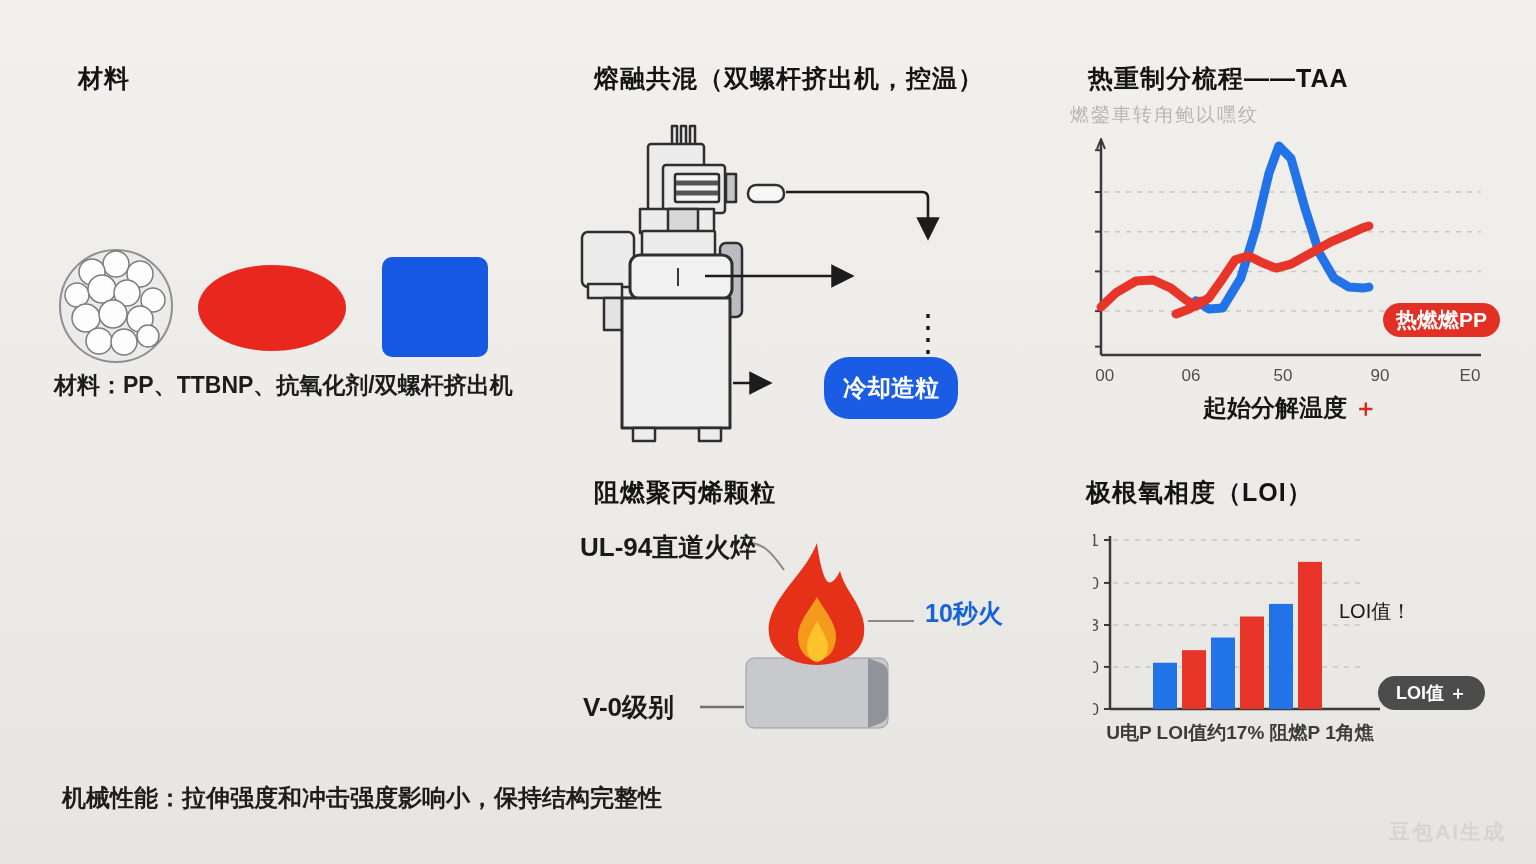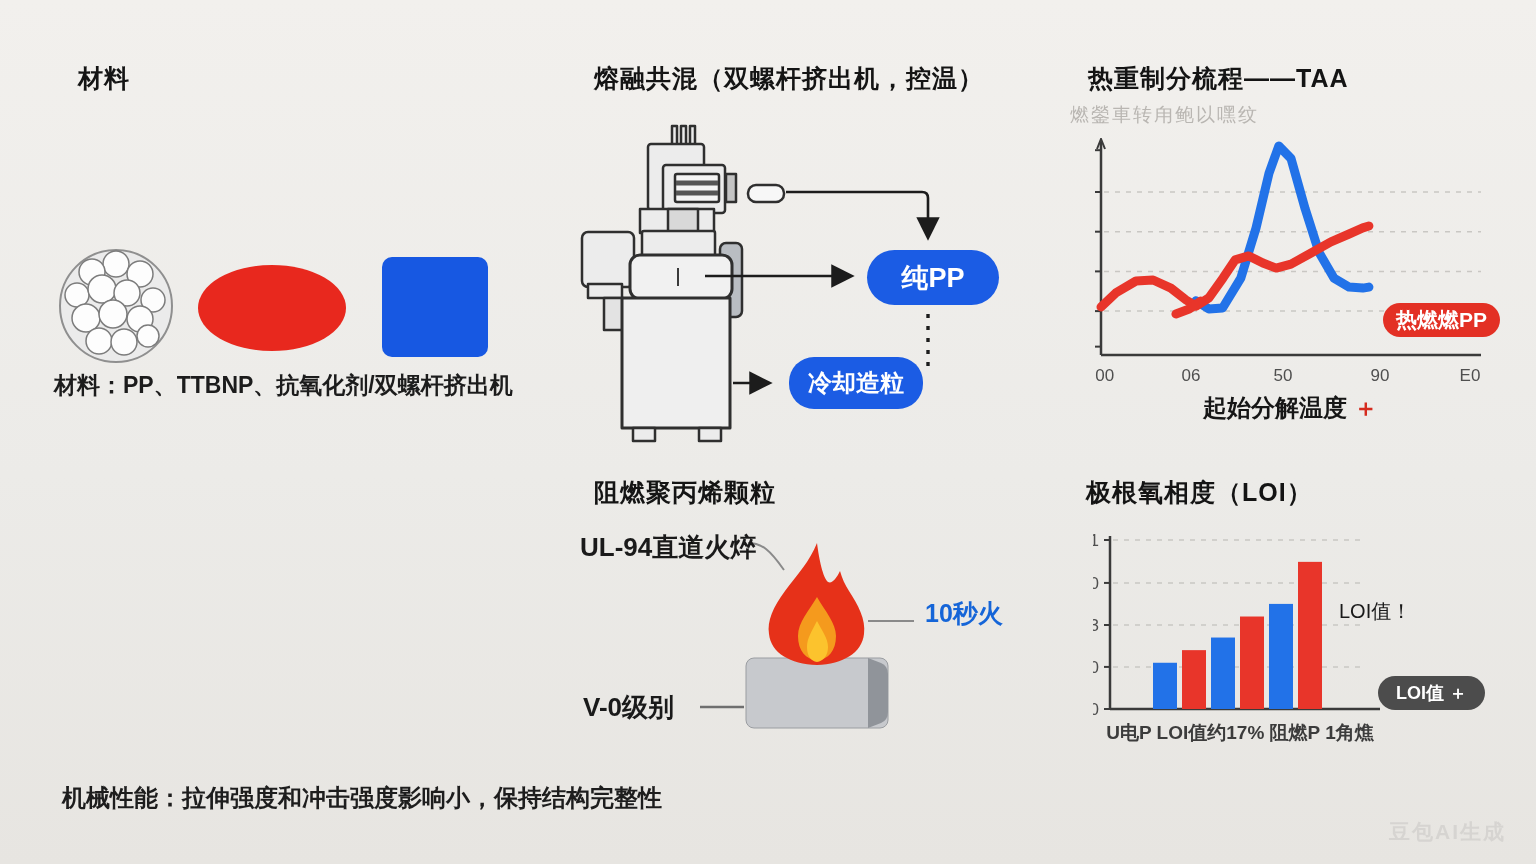--- a/index.html
+++ b/index.html
@@ -86,22 +86,21 @@
     </defs>
     <path d="M 786 192 L 922 192 Q 928 192 928 198 L 928 236" fill="none" stroke="#1c1c1c" stroke-width="2.6" marker-end="url(#ah)"></path>
     <path d="M 705 276 L 850 276" fill="none" stroke="#1c1c1c" stroke-width="2.6" marker-end="url(#ah)"></path>
     <path d="M 733 383 L 768 383" fill="none" stroke="#1c1c1c" stroke-width="2.6" marker-end="url(#ah)"></path>
     <line x1="928" y1="314" x2="928" y2="366" stroke="#1c1c1c" stroke-width="3.4" stroke-dasharray="4 8"></line>
     <path d="M 748 543 C 762 543 770 550 784 570" fill="none" stroke="#8a8a8a" stroke-width="2"></path>
     <line x1="868" y1="621" x2="914" y2="621" stroke="#8a8a8a" stroke-width="2"></line>
     <line x1="700" y1="707" x2="744" y2="707" stroke="#6f6f6f" stroke-width="2.5"></line>
   </svg>
 
-  <div class="abs pill blue" style="left:867px;top:250px;width:132px;height:55px;border-radius:28px;font-size:27px;">纯PP</div>
-  <div class="abs pill blue" style="left:789px;top:357px;width:134px;height:52px;border-radius:25px;font-size:24px;">冷却造粒</div>
+  <div class="abs pill blue" style="left:824px;top:357px;width:134px;height:62px;border-radius:25px;font-size:24px;">冷却造粒</div>
 
   <div class="abs h1" style="left:1072px;top:62px;">热重制分梳程——TAA</div>
   <div class="abs sub" style="left:1070px;top:102px;">燃鎣車转甪鲍以嘿纹</div>
 
   <svg class="abs" style="left:1093px;top:138px;" width="400" height="248">
       <line x1="11" y1="173.11" x2="388" y2="173.11" stroke="#c9c7c3" stroke-width="1.5" stroke-dasharray="5 6"></line>
       <line x1="11" y1="133.39999999999998" x2="388" y2="133.39999999999998" stroke="#c9c7c3" stroke-width="1.5" stroke-dasharray="5 6"></line>
       <line x1="11" y1="93.69000000000001" x2="388" y2="93.69000000000001" stroke="#c9c7c3" stroke-width="1.5" stroke-dasharray="5 6"></line>
       <line x1="11" y1="53.97999999999999" x2="388" y2="53.97999999999999" stroke="#c9c7c3" stroke-width="1.5" stroke-dasharray="5 6"></line>
       <line x1="8" y1="4" x2="8" y2="217" stroke="#3a3a3a" stroke-width="2.5"></line>

